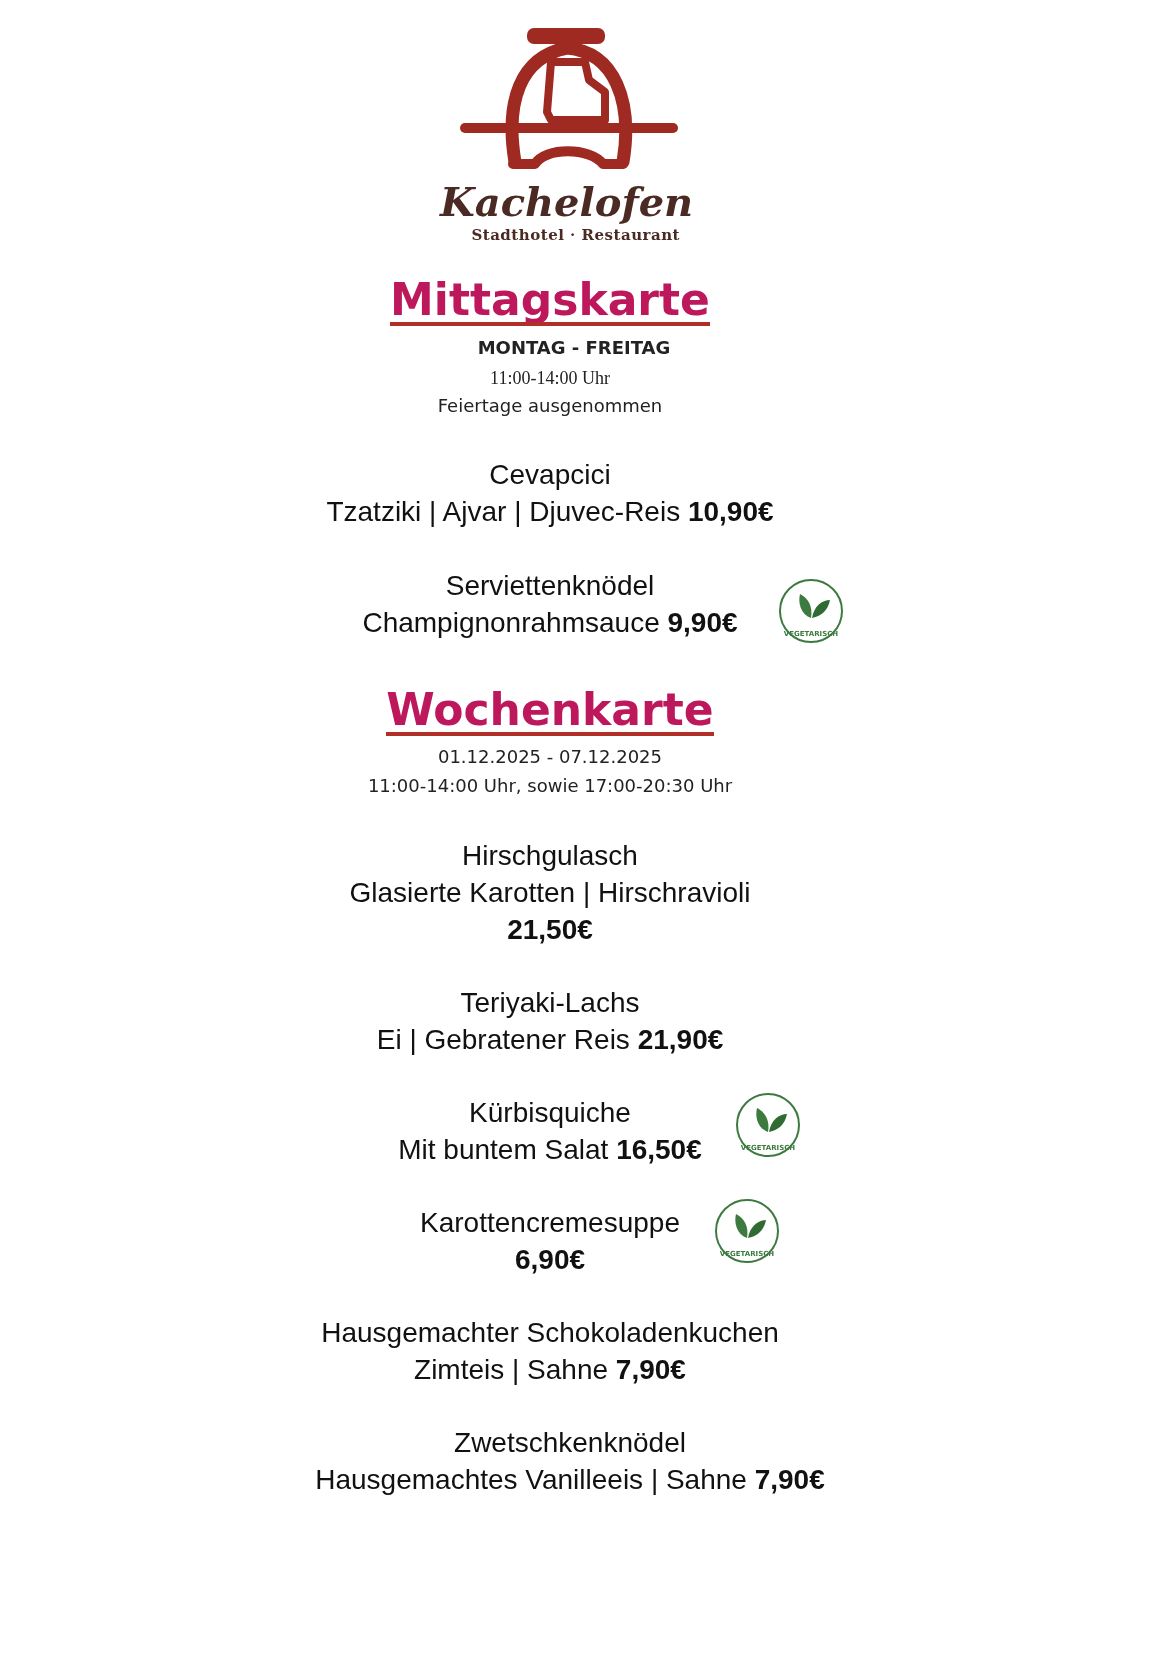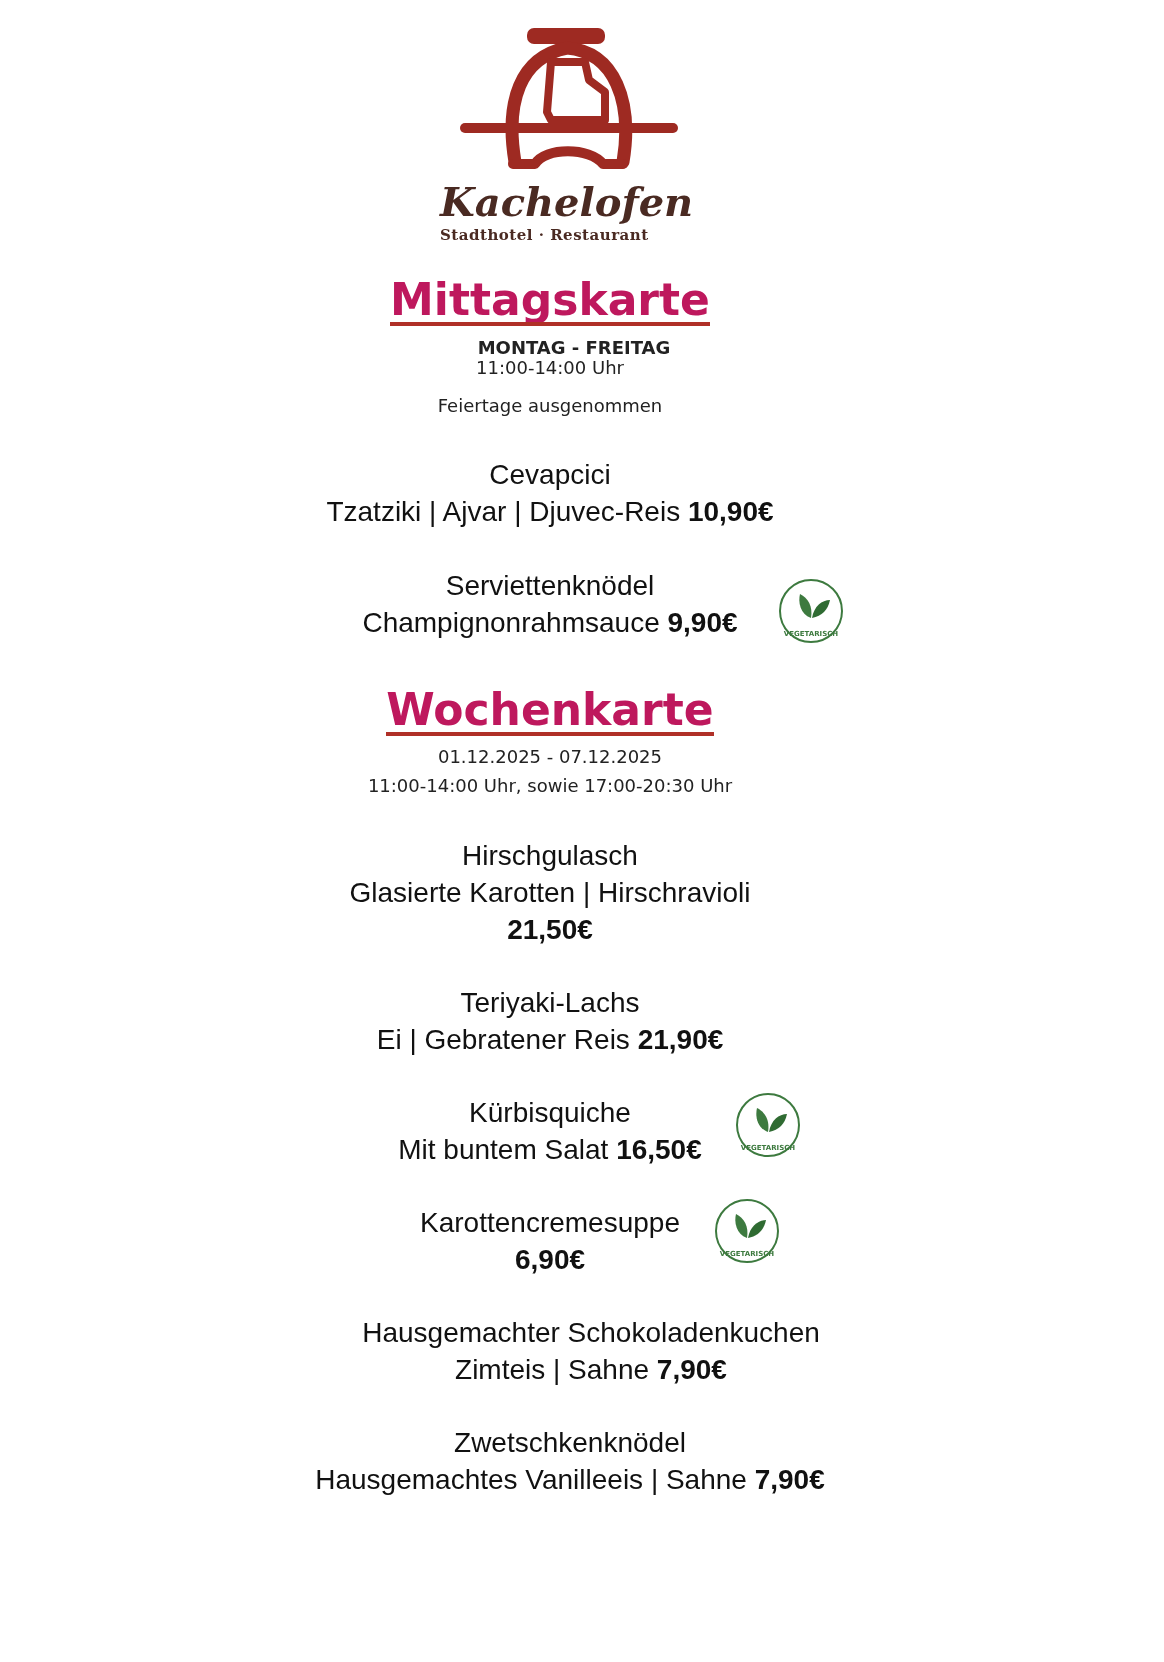--- a/index.html
+++ b/index.html
@@ -9,21 +9,21 @@
     }
     .page { position: absolute; left: 0; top: 0; width: 1100px; height: 1222px; }
     .center { position: absolute; left: 0; width: 1100px; text-align: center; }
     .logo { position: absolute; left: 455px; top: 22px; width: 230px; height: 230px; }
     .brand-name {
       position: absolute; left: 440px; top: 178px; width: 240px; text-align: center;
       font-family: "DejaVu Serif", serif; font-weight: bold; font-size: 40px;
       color: #4a2a22; letter-spacing: 0px; font-style: italic;
     }
     .brand-sub {
-      position: absolute; left: 440px; top: 226px; width: 240px; text-align: left;
+      position: absolute; left: 440px; top: 226px; width: 240px; text-align: right;
       font-family: "DejaVu Serif", serif; font-weight: bold; font-size: 15px; color: #4a2a22;
       letter-spacing: 0.5px;
     }
     .section-title {
       font-family: "DejaVu Sans", sans-serif; font-weight: bold; font-size: 44px;
       color: #be185d; display: inline-block; position: relative; line-height: 48px;
     }
     .section-title::after {
       content: ""; position: absolute; left: 0; right: 0; bottom: -2px; height: 4px;
       background: #b03027;
@@ -50,21 +50,21 @@
       <path d="M58 142 L 80 142 C 90 125, 135 125, 148 142 L 168 142" stroke-width="10"></path>
     </g>
   </svg>
   <div class="brand-name">Kachelofen</div>
   <div class="brand-sub">Stadthotel · Restaurant</div>
 
   <div class="center" style="top:276px;">
     <span class="section-title">Mittagskarte</span>
   </div>
   <div class="center meta bold" style="top:333px;">MONTAG - FREITAG</div>
-  <div class="center meta" style="top:353px;">11:00-14:00 Uhr</div>
+  <div class="center meta" style="top:364px;font-family:Liberation Serif, serif;">11:00-14:00 Uhr</div>
   <div class="center meta" style="top:391px;">Feiertage ausgenommen</div>
 
   <div class="center dish" style="top:456px;">
     <div>Cevapcici</div>
     <div><span>Tzatziki | Ajvar | Djuvec-Reis</span> <b>10,90€</b></div>
   </div>
 
   <div class="center dish" style="top:567px;">
     <div>Serviettenknödel</div>
     <div><span>Champignonrahmsauce</span> <b>9,90€</b></div>
@@ -108,21 +108,21 @@
     <div>Karottencremesuppe</div>
     <div><b>6,90€</b></div>
   </div>
   <svg class="veg" style="left:714px; top:1198px;" viewBox="0 0 66 66">
     <circle cx="33" cy="33" r="31" fill="#fff" stroke="#3d7a3f" stroke-width="2"></circle>
     <path d="M33 40 C 22 36, 20 24, 22 16 C 30 20, 35 28, 33 40 Z" fill="#3d7a3f"></path>
     <path d="M34 40 C 36 28, 44 22, 52 22 C 50 32, 44 38, 34 40 Z" fill="#2f6b32"></path>
     <text x="33" y="58" font-size="7" text-anchor="middle" fill="#3d7a3f" font-family="DejaVu Sans, sans-serif" font-weight="bold">VEGETARISCH</text>
   </svg>
 
-  <div class="center dish" style="top:1314px;padding-left:41px;">
+  <div class="center dish" style="top:1314px;">
     <div>Hausgemachter Schokoladenkuchen</div>
     <div><span>Zimteis | Sahne</span> <b>7,90€</b></div>
   </div>
 
   <div class="center dish" style="top:1424px;padding-left:20px;">
     <div>Zwetschkenknödel</div>
     <div><span>Hausgemachtes Vanilleeis | Sahne</span> <b>7,90€</b></div>
   </div>
 
 </div>

